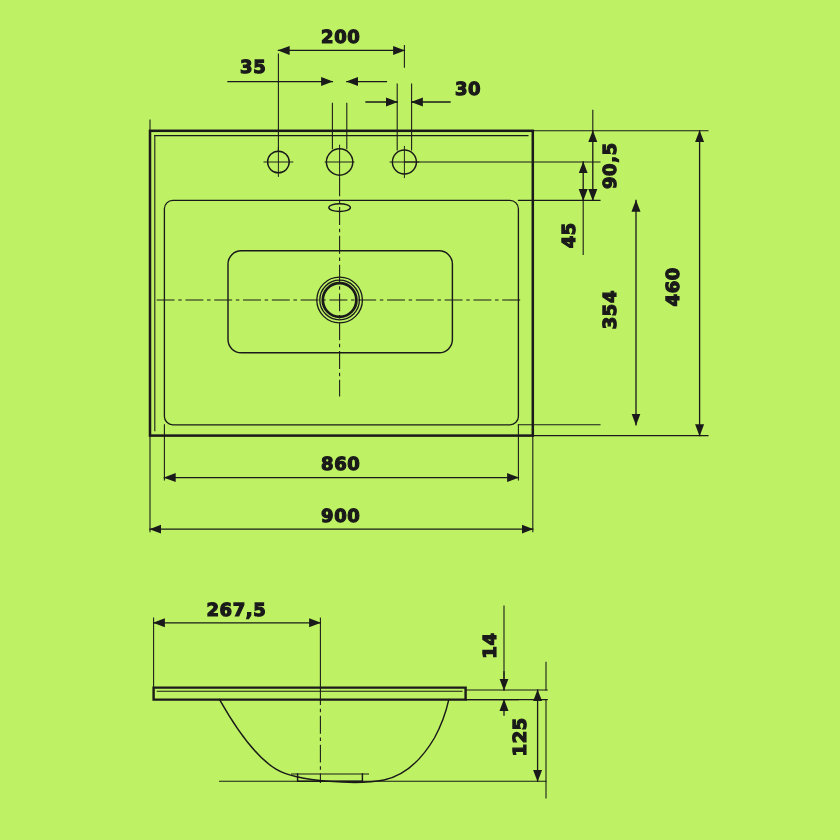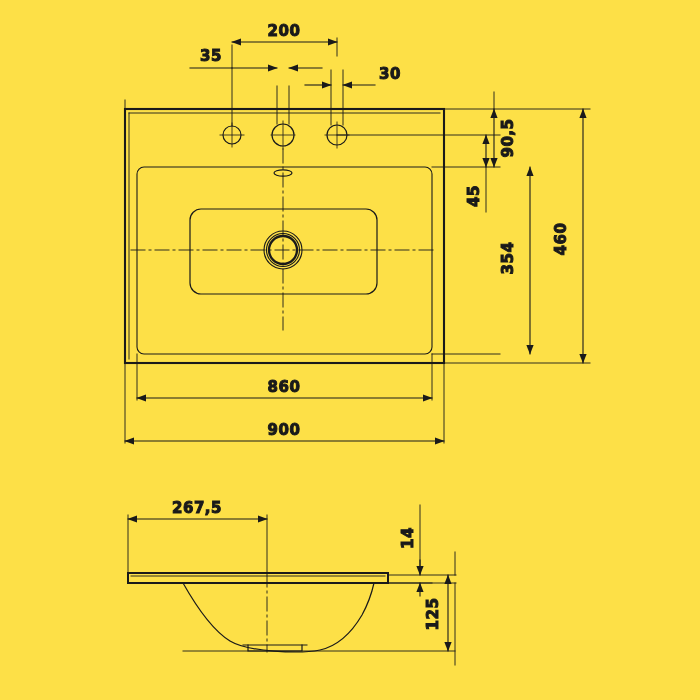--- a/index.html
+++ b/index.html
@@ -1,17 +1,17 @@
 <!DOCTYPE html>
 <html><head>
 <meta charset="utf-8">
 <style>
   html,body{margin:0;padding:0;background:#ffffff;}
   body{width:700px;height:700px;overflow:hidden;font-family:"DejaVu Sans",sans-serif;}
-  #sheet{position:relative;width:700px;height:700px;background:#fde047;}
+  #sheet{position:relative;width:700px;height:700px;background:#bef264;}
   svg{display:block;}
   .dimtext{font-family:"DejaVu Sans",sans-serif;font-weight:700;font-size:15px;fill:#1a1a1a;letter-spacing:0.5px;}
 </style>
 </head>
 <body>
 
 <div id="sheet">
 <svg width="700" height="700" viewBox="0 0 700 700">
   <defs>
     <marker id="arrEnd" viewBox="0 0 10 10" refX="9.5" refY="5" markerWidth="9" markerHeight="9" orient="auto-start-reverse">

